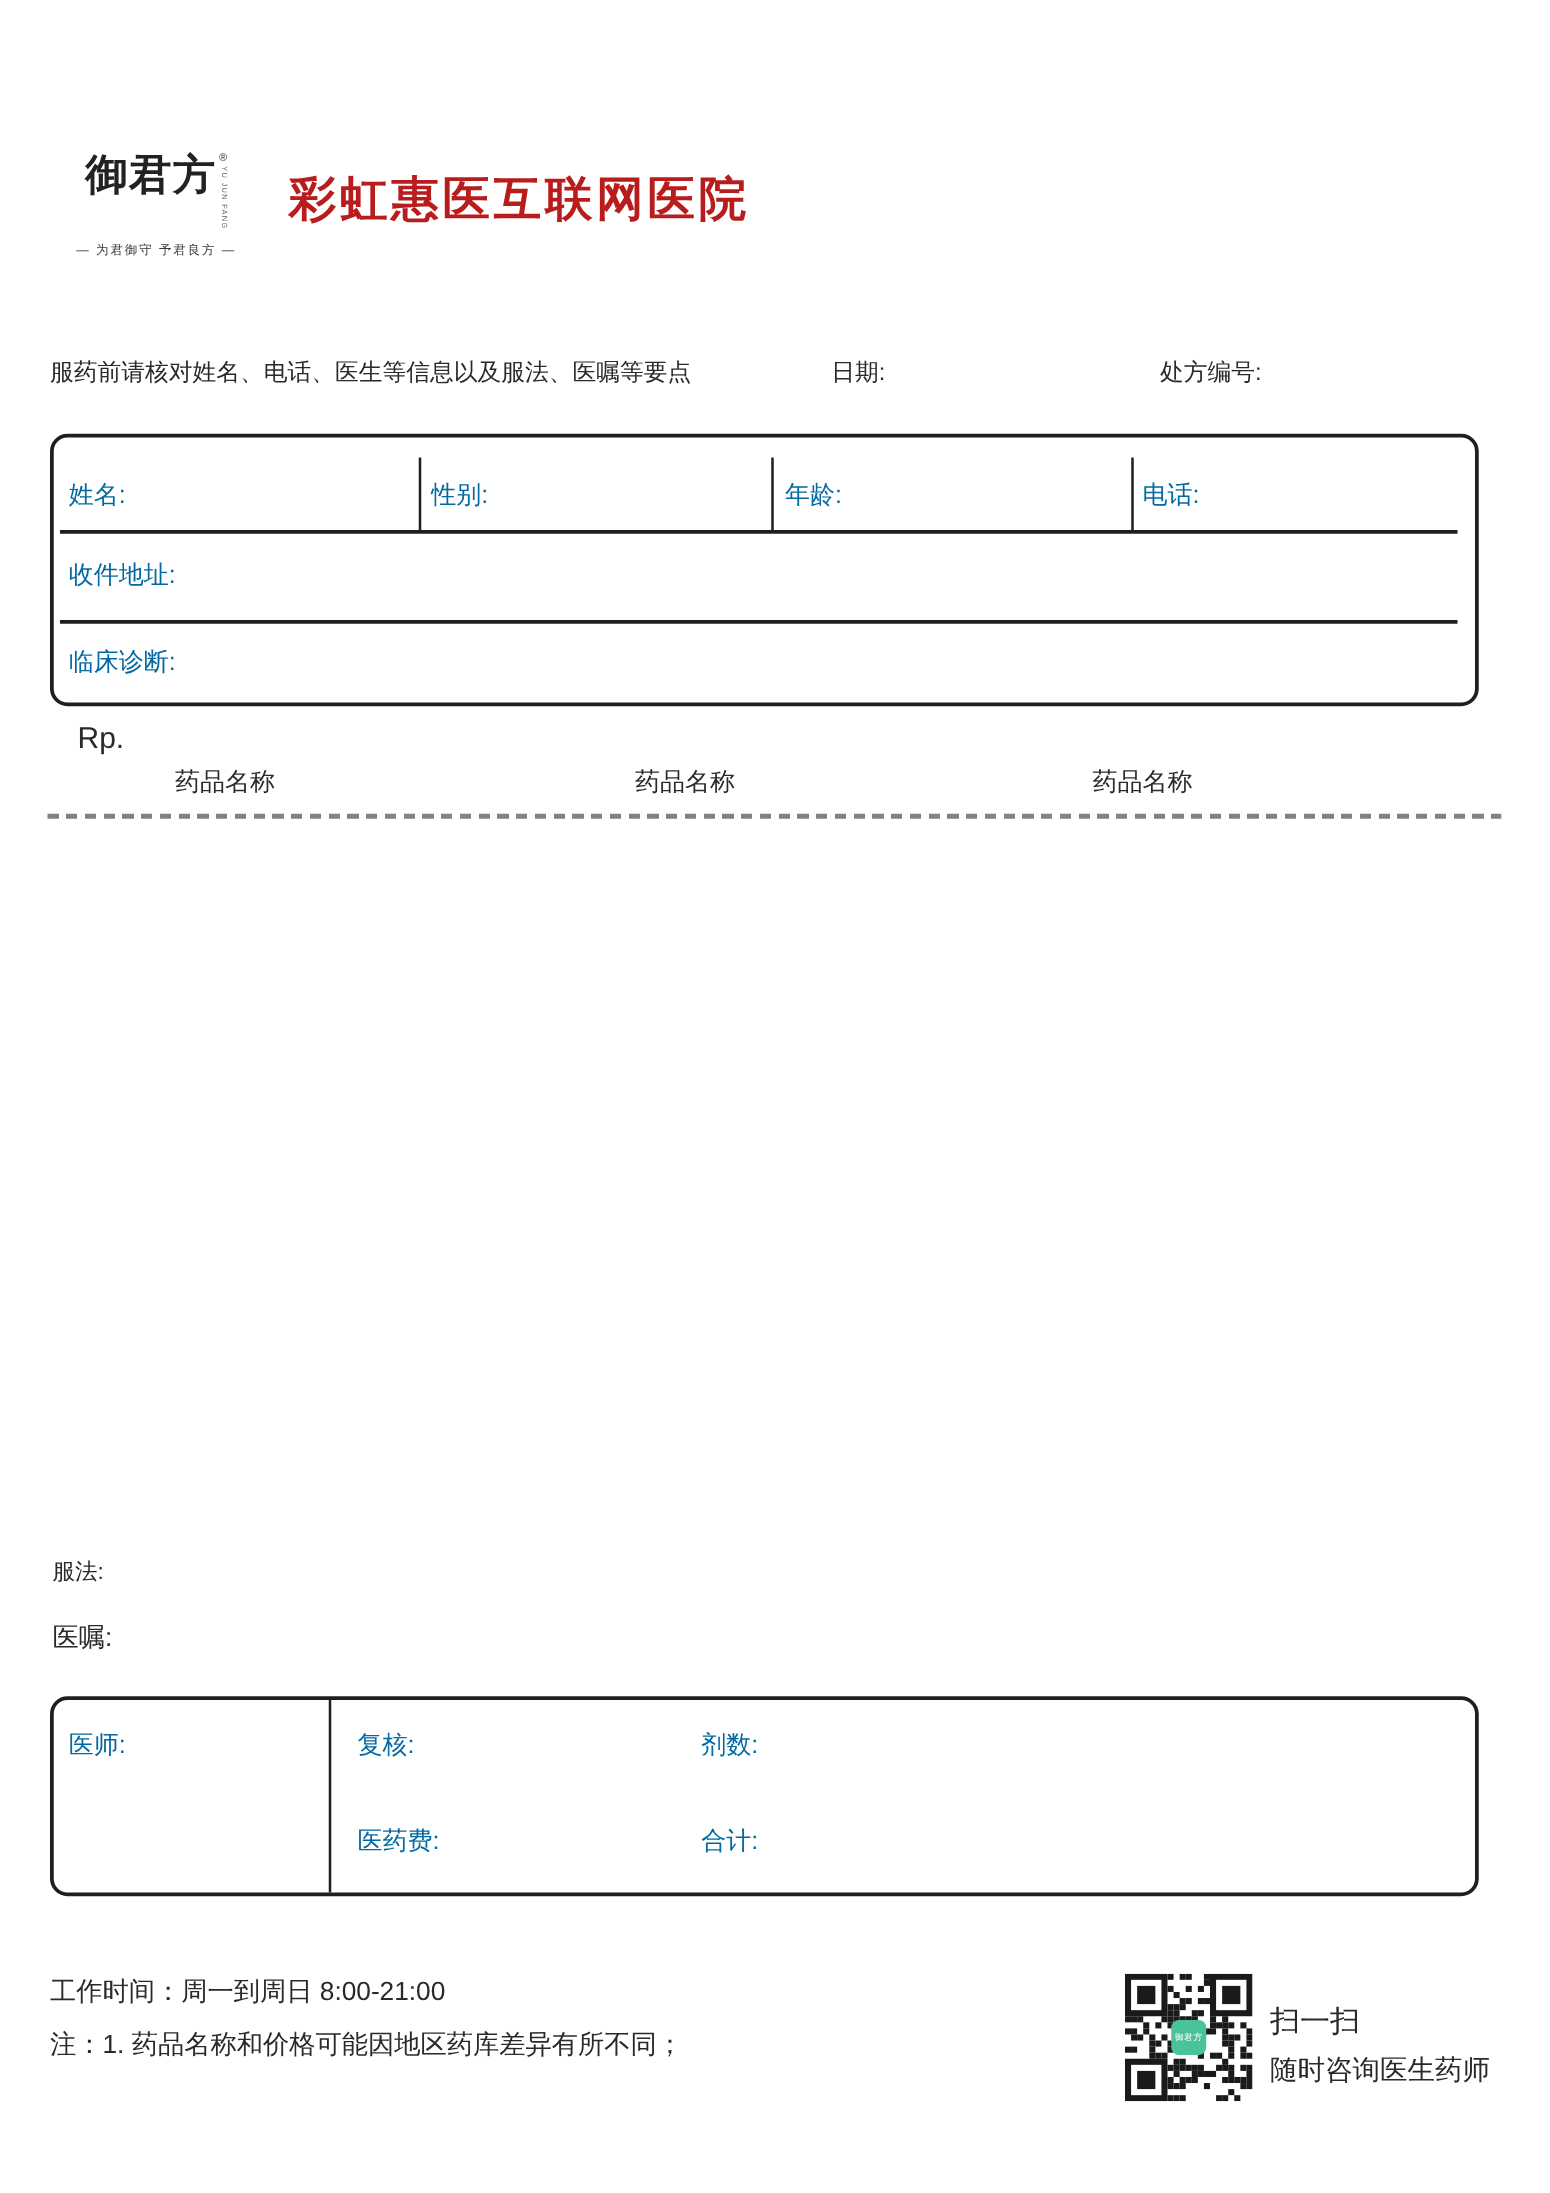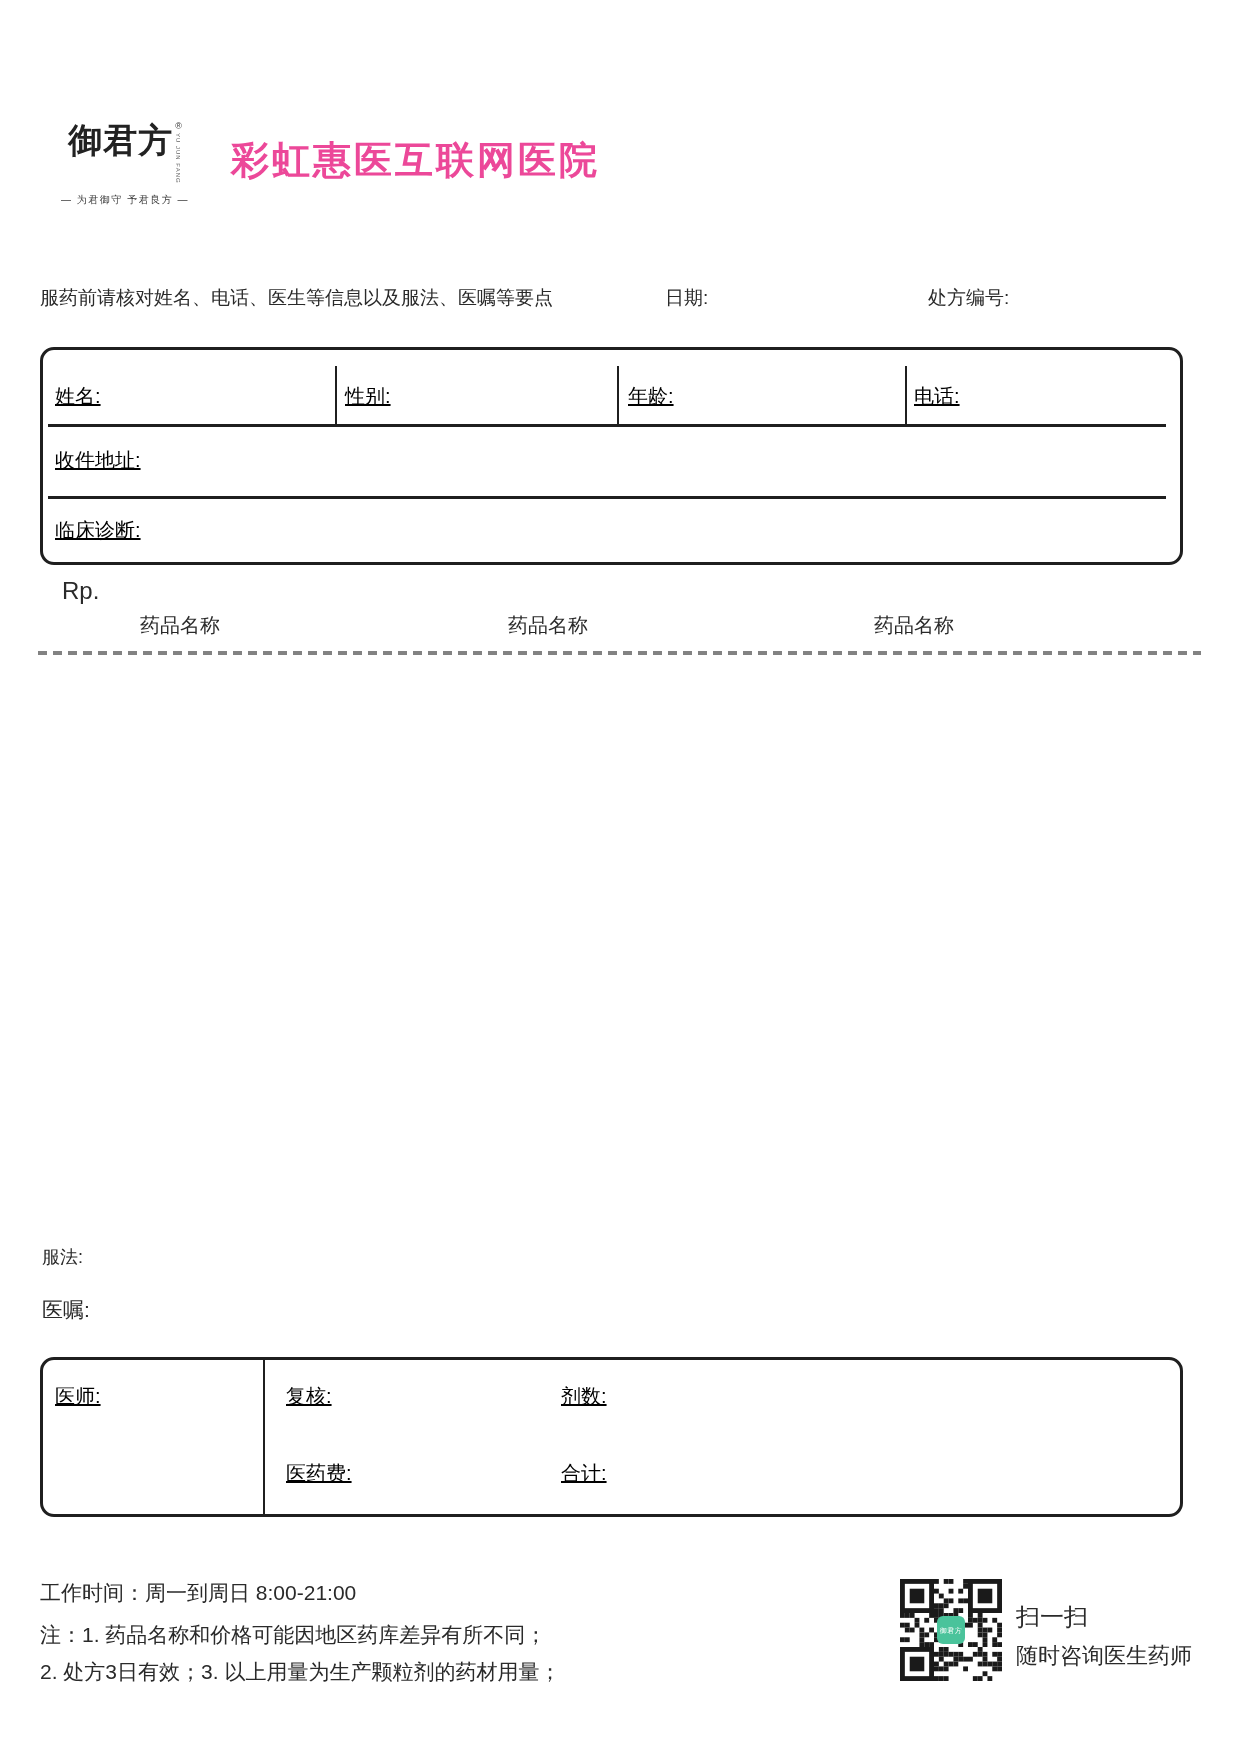--- a/index.html
+++ b/index.html
@@ -13,34 +13,34 @@
   .logo{left:56px;top:94px;width:138px;text-align:center;}
   .logo-row{display:flex;align-items:flex-start;justify-content:center;}
   .logo-main{
     font-family:"DejaVu Serif","Liberation Serif",serif;
     font-size:34px;font-weight:700;line-height:1.1;letter-spacing:1px;color:#222;
   }
   .logo-side{display:flex;flex-direction:column;align-items:center;margin-left:2px;}
   .logo-reg{font-size:9px;line-height:1;color:#333;}
   .logo-vert{writing-mode:vertical-rl;font-size:6px;letter-spacing:1px;color:#666;margin-top:2px;}
   .logo-tagline{margin-top:9px;font-size:10px;letter-spacing:1.5px;white-space:nowrap;color:#3a3a3a;}
-  .hospital-title{left:231px;top:113px;font-size:38px;line-height:1;font-weight:800;letter-spacing:3px;color:#ec4899;}
+  .hospital-title{left:231px;top:113px;font-size:38px;line-height:1;font-weight:800;letter-spacing:3px;color:#b91c1c;}
 
   
   .notice{left:40px;top:257px;font-size:19px;}
   .date-label{left:665px;top:257px;font-size:19px;text-align:right;}
   .rx-label{left:928px;top:257px;font-size:19px;}
 
   
   .box{border:3px solid #1f1f1f;border-radius:14px;box-sizing:border-box;background:#fff;}
   .patient-box{left:40px;top:319px;width:1143px;height:218px;}
   .signoff-box{left:40px;top:1329px;width:1143px;height:160px;}
   .vdiv{position:absolute;width:2px;background:#1f1f1f;}
   .hline{position:absolute;left:5px;right:14px;height:3px;background:#1f1f1f;}
-  .field-label{position:absolute;font-size:20px;line-height:22px;color:#000000;text-decoration:underline;}
+  .field-label{position:absolute;font-size:20px;line-height:22px;color:#0369a1;}
 
   
   .rp-label{left:62px;top:549px;font-size:24px;}
   .drug-col-1{left:140px;top:584px;font-size:20px;}
   .drug-col-2{left:508px;top:584px;font-size:20px;}
   .drug-col-3{left:874px;top:584px;font-size:20px;}
   .dash-sep{
     left:38px;top:623px;width:1163px;height:4px;
     background:repeating-linear-gradient(90deg,#828282 0 9px,transparent 9px 15px);
   }
@@ -112,21 +112,20 @@
     <span class="vdiv" style="left:220px;top:0;bottom:0;height:auto;"></span>
     <span class="field-label" style="left:12px;top:25px;">医师:</span>
     <span class="field-label" style="left:243px;top:25px;">复核:</span>
     <span class="field-label" style="left:518px;top:25px;">剂数:</span>
     <span class="field-label" style="left:243px;top:102px;">医药费:</span>
     <span class="field-label" style="left:518px;top:102px;">合计:</span>
   </div>
 
   <div class="abs hours">工作时间：周一到周日 8:00-21:00</div>
   <div class="abs note1">注：1. 药品名称和价格可能因地区药库差异有所不同；</div>
-  <div class="abs note2">2. 处方3日有效；3. 以上用量为生产颗粒剂的药材用量；</div>
 
   <div class="abs qr" style="position:absolute;">
     <svg width="102" height="102" viewBox="0 0 102 102" xmlns="http://www.w3.org/2000/svg">
         <g fill="#1a1a1a">
           <rect x="34" y="0" width="4.857142857142857" height="4.857142857142857"></rect>
           <rect x="43.71428571428571" y="0" width="4.857142857142857" height="4.857142857142857"></rect>
           <rect x="48.57142857142857" y="0" width="4.857142857142857" height="4.857142857142857"></rect>
           <rect x="63.14285714285714" y="0" width="4.857142857142857" height="4.857142857142857"></rect>
           <rect x="63.14285714285714" y="4.857142857142857" width="4.857142857142857" height="4.857142857142857"></rect>
           <rect x="34" y="9.714285714285714" width="4.857142857142857" height="4.857142857142857"></rect>

